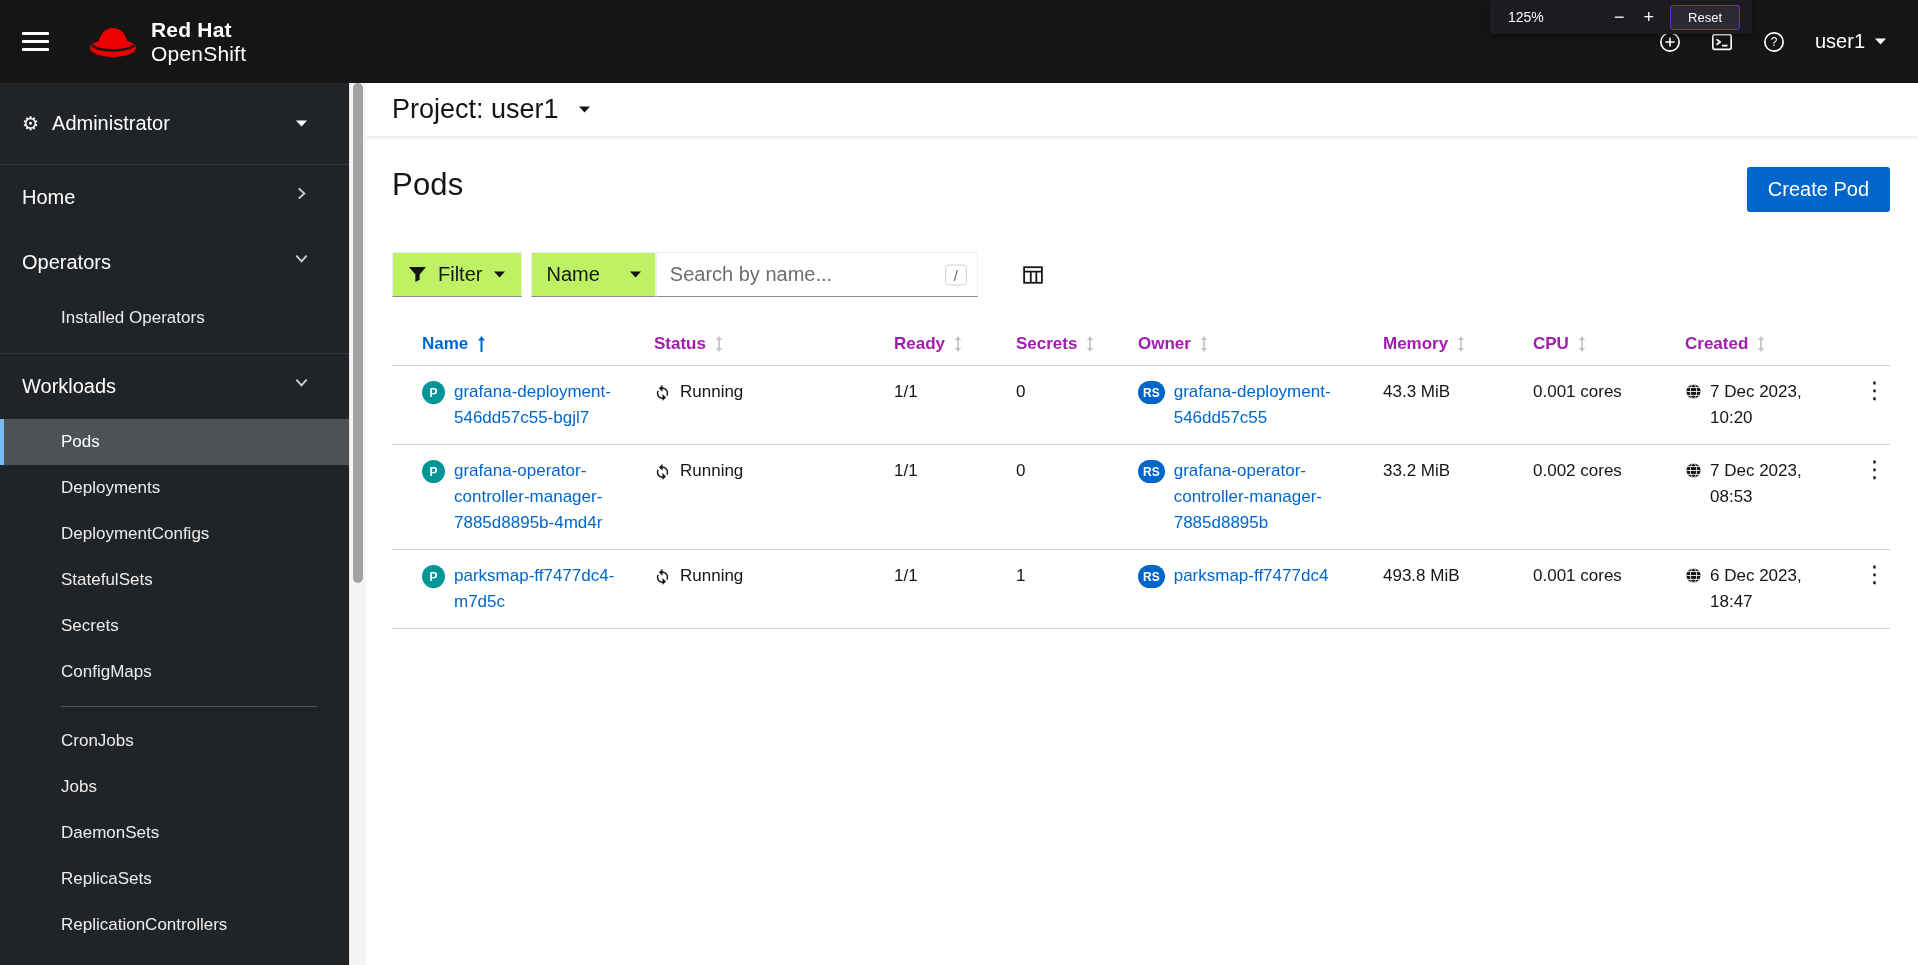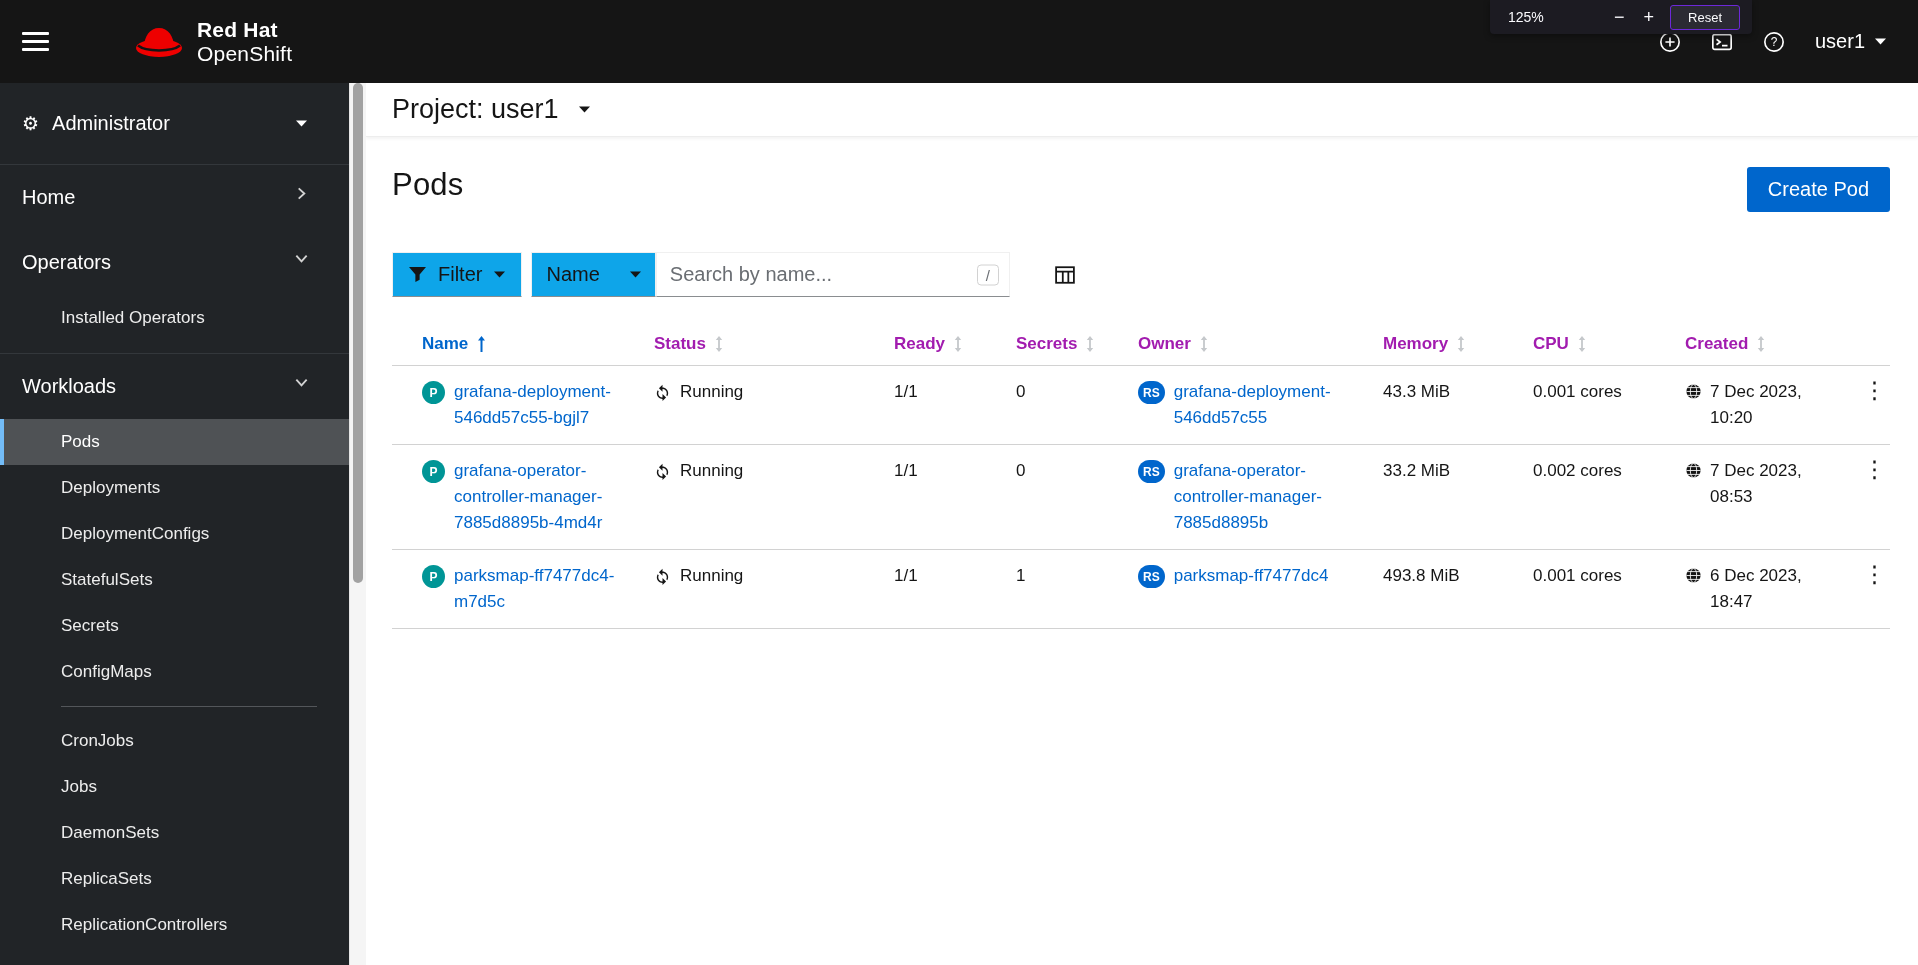--- a/index.html
+++ b/index.html
@@ -10,21 +10,20 @@
     color: #151515;
   }
 
   
   .masthead {
     position: relative;
     height: 83px;
     background: #151515;
     display: flex;
     align-items: center;
-    gap: 46px;
   }
   .hamburger {
     width: 40px; height: 40px; margin-left: 22px;
     background: none; border: none; cursor: pointer;
     display: flex; flex-direction: column; justify-content: center; gap: 5px;
   }
   .hamburger span { display: block; width: 27px; height: 3px; background: #fff; border-radius: 1px; }
   .brand { display: flex; align-items: center; gap: 13px; margin-left: 26px; }
   .brand-text { color: #fff; font-size: 21px; line-height: 24px; letter-spacing: .2px; }
   .brand-line1 { font-weight: 700; }
@@ -91,29 +90,29 @@
   .btn-primary {
     background: #0066cc; color: #fff; border: none; border-radius: 3px;
     font-size: 20px; padding: 10px 21px; height: 45px; cursor: pointer;
     font-family: inherit;
     margin-left: 21px;
   }
 
   
   .toolbar { display: flex; align-items: center; padding: 40px 28px 0 26px; }
   .control {
-    height: 45px; background: #0ea5e9; display: flex; align-items: center;
+    height: 45px; background: #bef264; display: flex; align-items: center;
     border: 1px solid #f0f0f0; border-bottom-color: #8a8d90;
     font-size: 20px; color: #151515; cursor: pointer;
   }
   .filter-toggle { gap: 12px; padding: 0 16px; margin-right: 9px; }
   .attr-toggle { gap: 30px; padding: 0 14px; }
   .search-wrap { position: relative; }
   .search-input {
-    height: 45px; width: 354px; font-size: 20px; font-family: inherit;
+    height: 45px; width: 322px; font-size: 20px; font-family: inherit;
     border: 1px solid #f0f0f0; border-bottom-color: #8a8d90;
     padding: 0 54px 0 13px; color: #151515; outline: none;
   }
   .search-input::placeholder { color: #6a6e73; }
   .kbd {
     position: absolute; right: 11px; top: 50%; transform: translateY(-50%);
     border: 1px solid #d2d2d2; border-radius: 4px; background: #fff;
     font-size: 15px; color: #6a6e73; padding: 1px 8px;
   }
   .columns-btn { margin-left: 45px; background: none; border: none; cursor: pointer; display: flex; }

